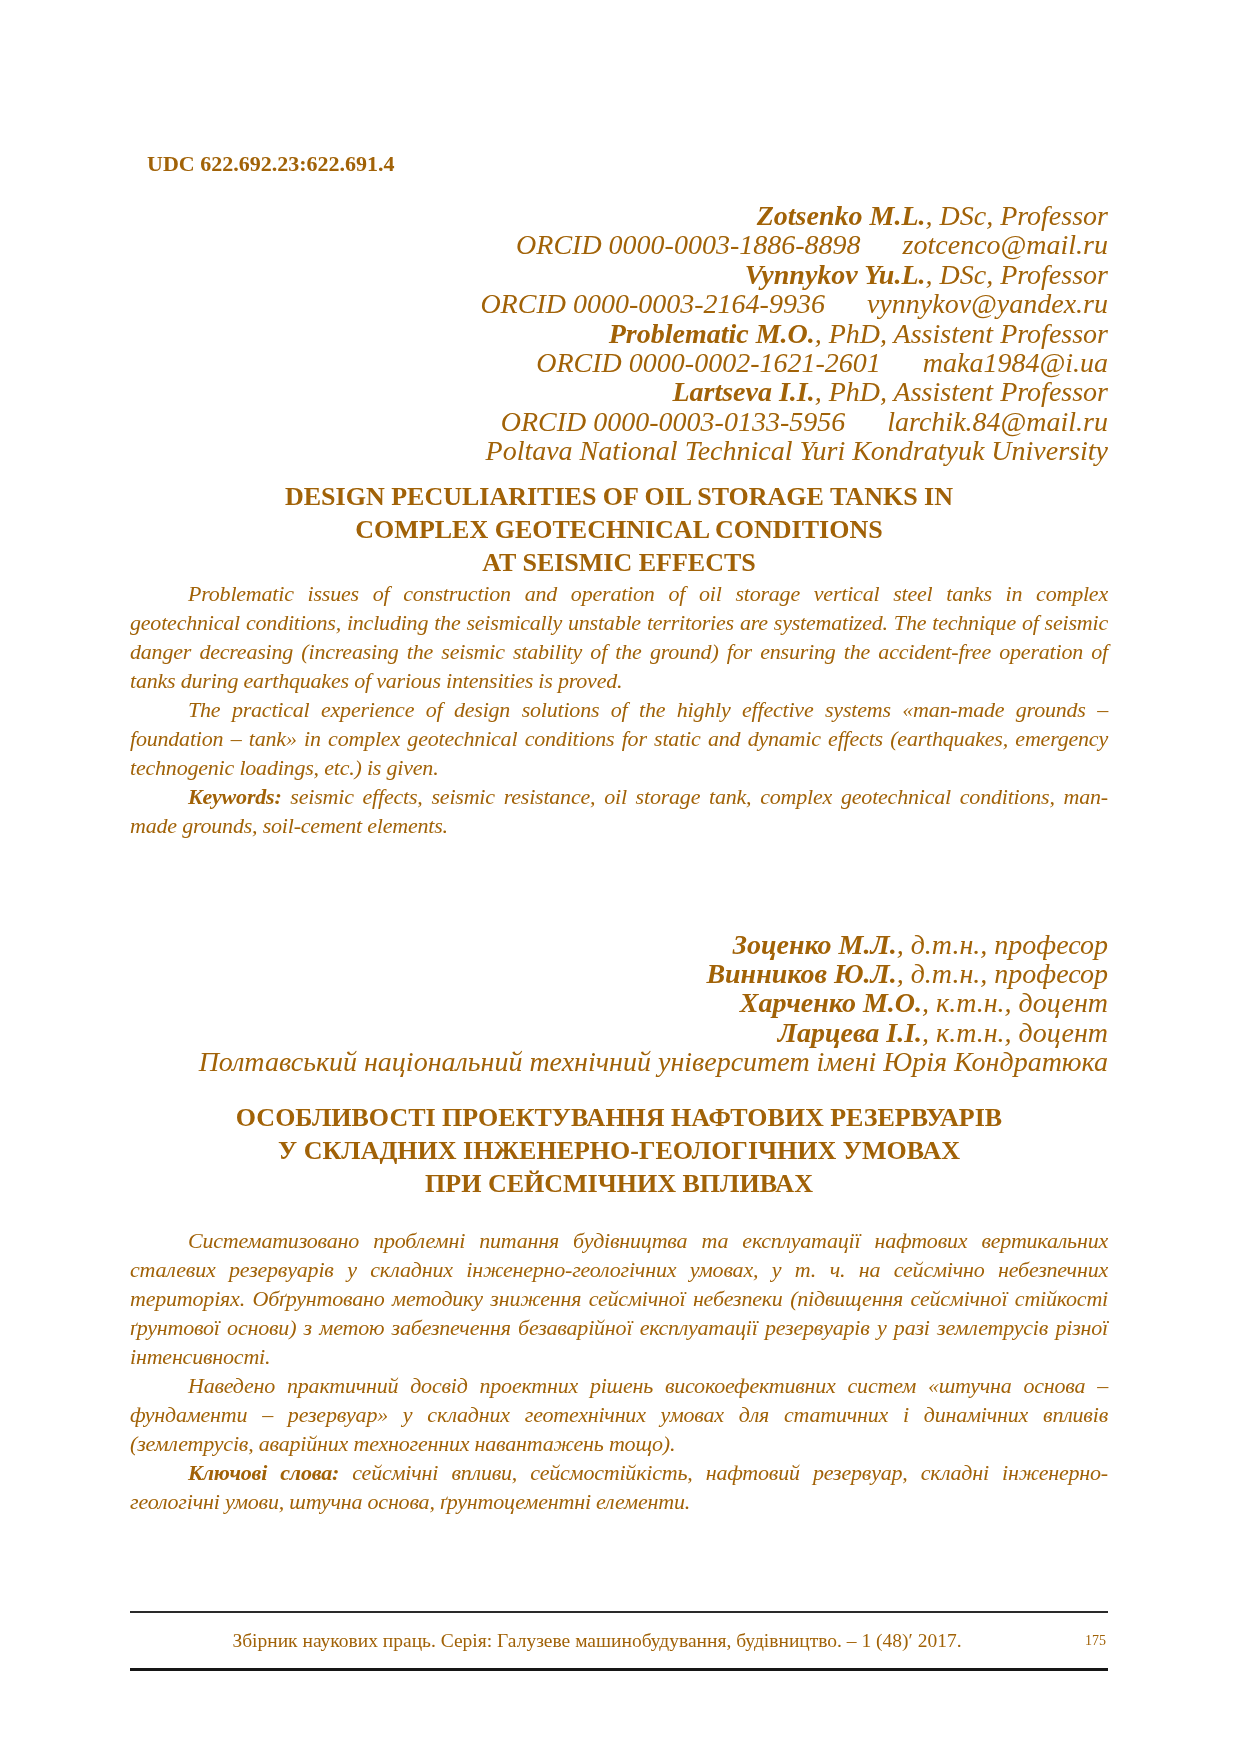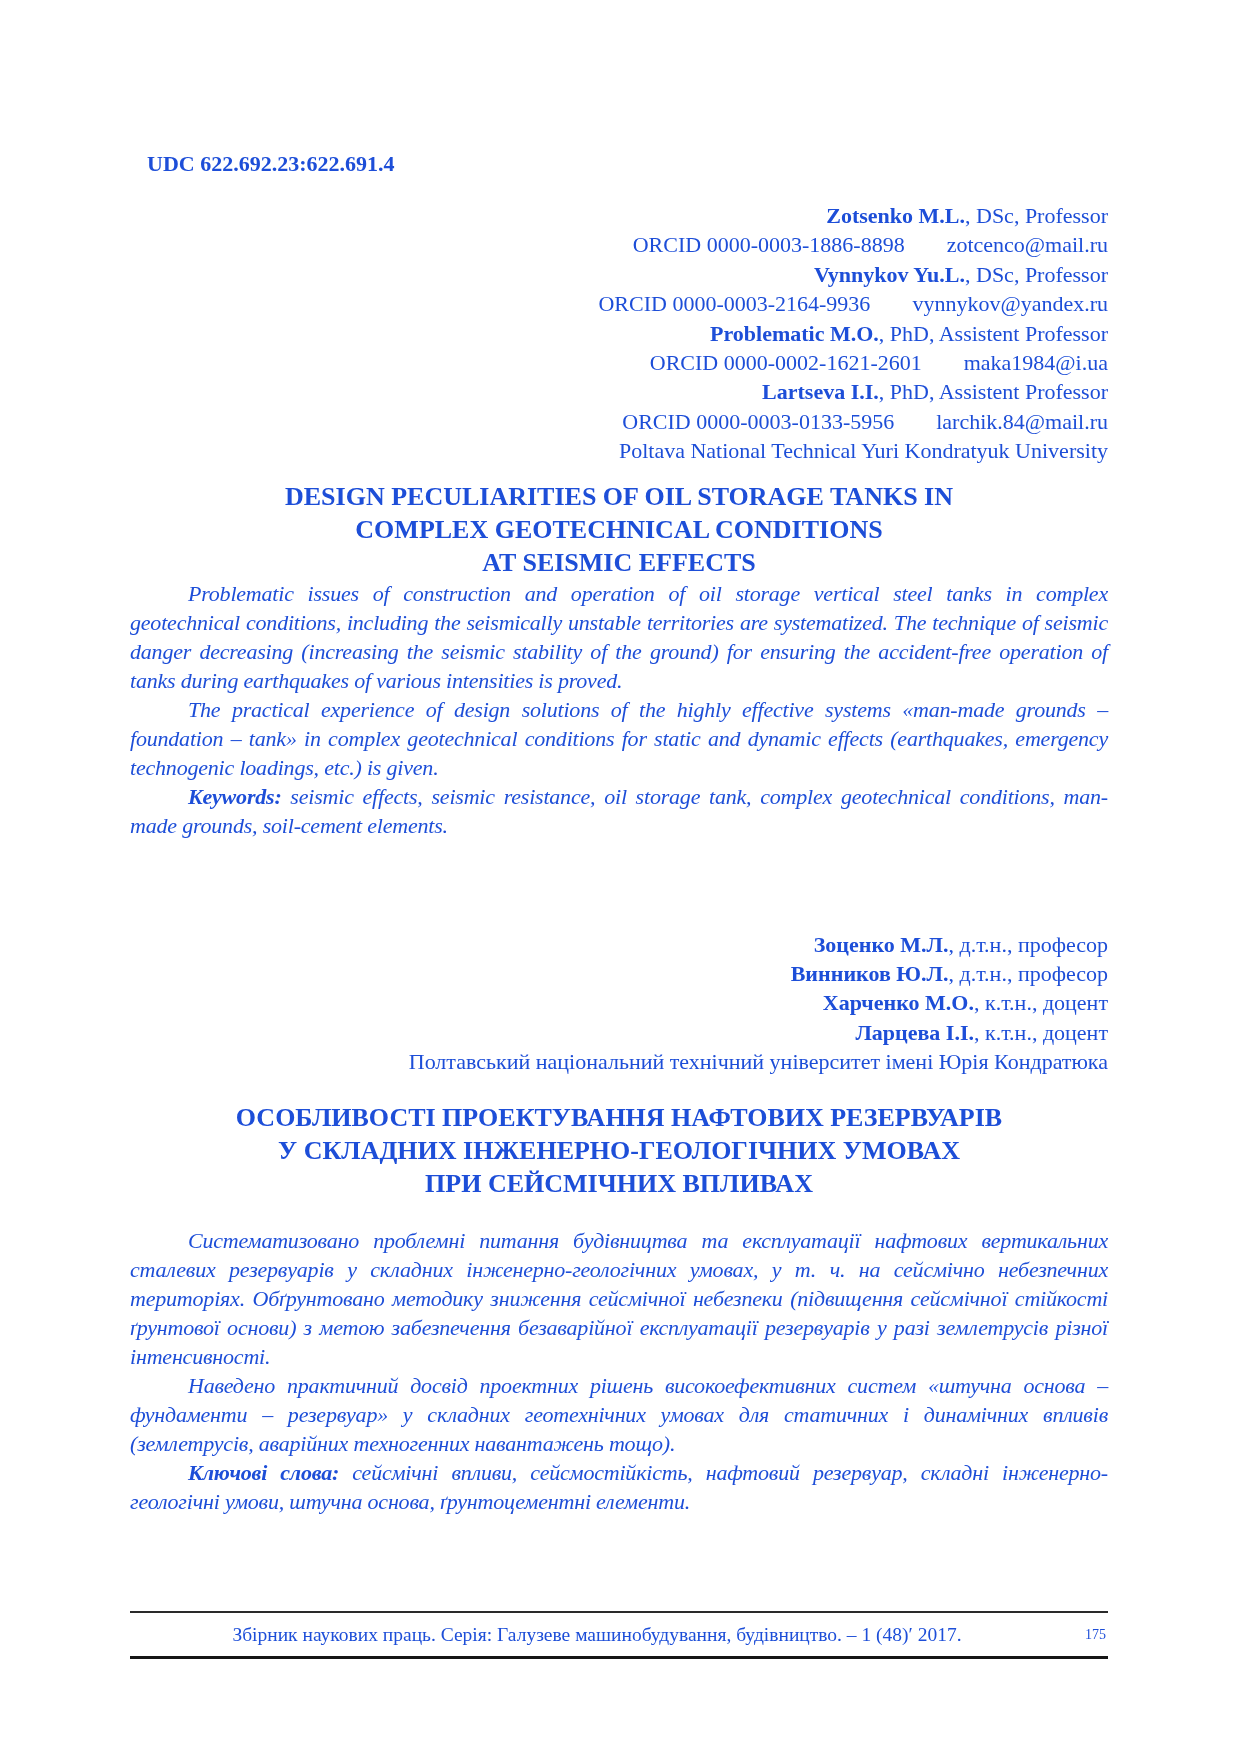--- a/index.html
+++ b/index.html
@@ -2,41 +2,42 @@
 <html><head>
 <meta charset="utf-8">
 <style>
   * { box-sizing: border-box; }
   html, body { margin: 0; padding: 0; background: #ffffff; }
   .page {
     position: relative;
     width: 1240px;
     height: 1754px;
     background: #ffffff;
-    color: #1d4ed8;
+    color: #a16207;
     font-family: "Liberation Serif", "DejaVu Serif", serif;
     overflow: hidden;
   }
   .content {
     position: absolute;
     left: 130px;
     top: 150px;
     width: 978px;
   }
   .udc {
     margin-left: 17px;
     font-weight: bold;
     font-size: 22px;
     line-height: 27px;
     font-style: normal;
   }
   .author-block {
     margin-top: 24px;
     text-align: right;
-    font-size: 22px;
+    font-style: italic;
+    font-size: 28px;
     line-height: 29.4px;
   }
   .b { font-weight: bold; }
   .orcid-gap { display: inline-block; width: 42px; }
   .article-title {
     margin-top: 14px;
     text-align: center;
     font-weight: bold;
     font-size: 26px;
     line-height: 33px;
@@ -56,21 +57,21 @@
   .footer {
     position: absolute;
     left: 130px;
     width: 978px;
     top: 1611px;
   }
   .rule-top { height: 2px; background: #2a2a2a; }
   .rule-bottom { height: 3px; background: #161616; }
   .footer-row {
     position: relative;
-    height: 43px;
+    height: 55px;
     display: flex;
     align-items: center;
     justify-content: center;
   }
   .footer-journal {
     font-size: 19.5px;
     line-height: 24px;
     text-align: center;
     padding-right: 44px;
   }

